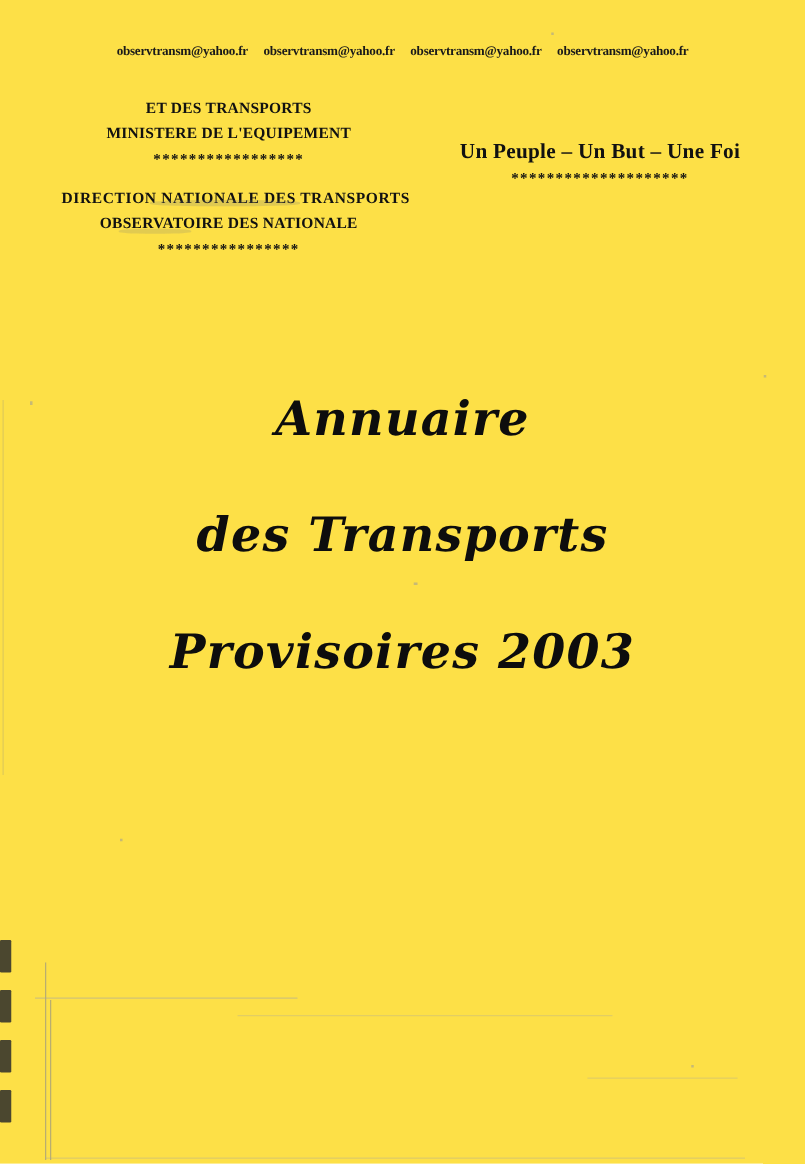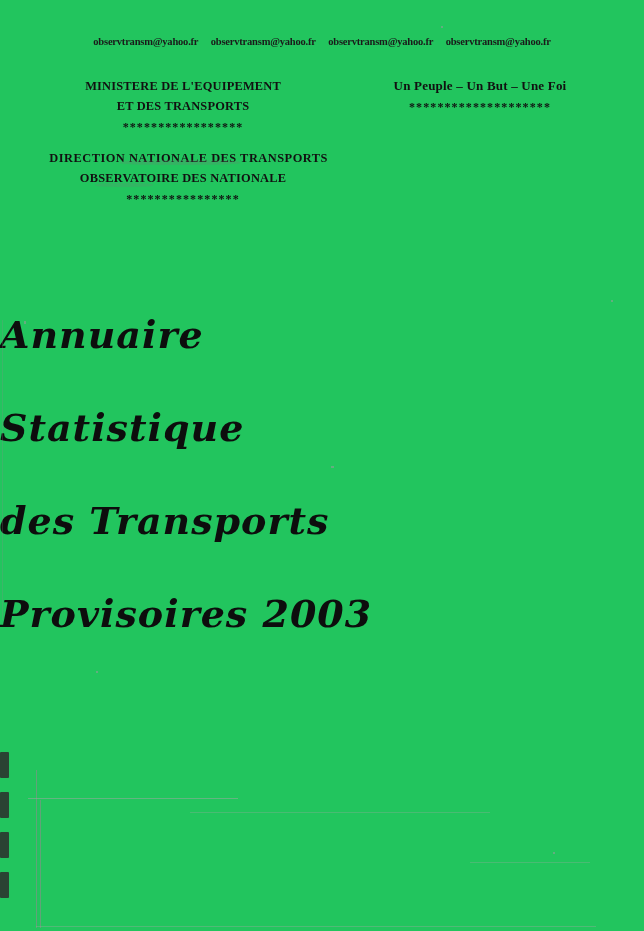--- a/index.html
+++ b/index.html
@@ -12,21 +12,21 @@
     height: 931px;
     position: relative;
     font-family: "Liberation Serif", serif;
     color: #111111;
     overflow: hidden;
   }
 
   .page {
     position: absolute;
     inset: 0;
-    background: #22c55e;
+    background: #fde047;
   }
 
   
   .email-line {
     position: absolute;
     top: 36px;
     left: 0;
     width: 644px;
     text-align: center;
     font-family: "Liberation Serif", serif;
@@ -64,21 +64,22 @@
   }
   .lh-line {
     font-family: "Liberation Serif", serif;
     font-weight: bold;
     font-size: 12.4px;
     line-height: 20px;
     letter-spacing: 0.2px;
     color: #111;
   }
   .lh-line.small {
-    font-size: 13px;
+    font-size: 17px;
+    margin-top: 35px;
   }
   .stars {
     font-family: "Liberation Serif", serif;
     font-weight: bold;
     font-size: 12px;
     letter-spacing: 1.1px;
     line-height: 22px;
   }
   .lh-spacer {
     height: 10px;
@@ -87,20 +88,21 @@
     letter-spacing: 0.5px;
     text-align: right;
   }
 
   
   .title-block {
     position: absolute;
     top: 288px;
     left: 0;
     width: 644px;
+    text-align: center;
   }
   .title-line {
     font-family: "DejaVu Serif", serif;
     font-style: italic;
     font-weight: bold;
     font-size: 38px;
     line-height: 93px;
     letter-spacing: 1px;
     color: #0d0d0d;
     white-space: nowrap;
@@ -147,39 +149,38 @@
   <div class="email-line">
     <span>observtransm@yahoo.fr</span>
     <span>observtransm@yahoo.fr</span>
     <span>observtransm@yahoo.fr</span>
     <span>observtransm@yahoo.fr</span>
   </div>
 
   <div class="letterhead">
 
     <div class="lh-left">
+      <div class="lh-line">ET DES TRANSPORTS</div>
       <div class="lh-line">MINISTERE DE L'EQUIPEMENT</div>
-      <div class="lh-line">ET DES TRANSPORTS</div>
       <div class="stars">*****************</div>
       <div class="lh-spacer"></div>
       <div class="lh-line wide">DIRECTION NATIONALE DES  TRANSPORTS</div>
       <div class="lh-line">OBSERVATOIRE DES NATIONALE</div>
       <div class="stars">****************</div>
     </div>
 
     <div class="lh-right">
       <div class="lh-line small">Un Peuple – Un But – Une Foi</div>
       <div class="stars">********************</div>
     </div>
 
   </div>
 
   <div class="title-block">
     <div class="title-line">Annuaire</div>
-    <div class="title-line">Statistique</div>
     <div class="title-line">des Transports</div>
     <div class="title-line">Provisoires 2003</div>
   </div>
 
   <div class="scan-left-bar" style="top:752px;height:26px;"></div>
   <div class="scan-left-bar" style="top:792px;height:26px;"></div>
   <div class="scan-left-bar" style="top:832px;height:26px;"></div>
   <div class="scan-left-bar" style="top:872px;height:26px;"></div>
 
   <div class="scan-vline" style="left:36px;top:770px;height:158px;"></div>

